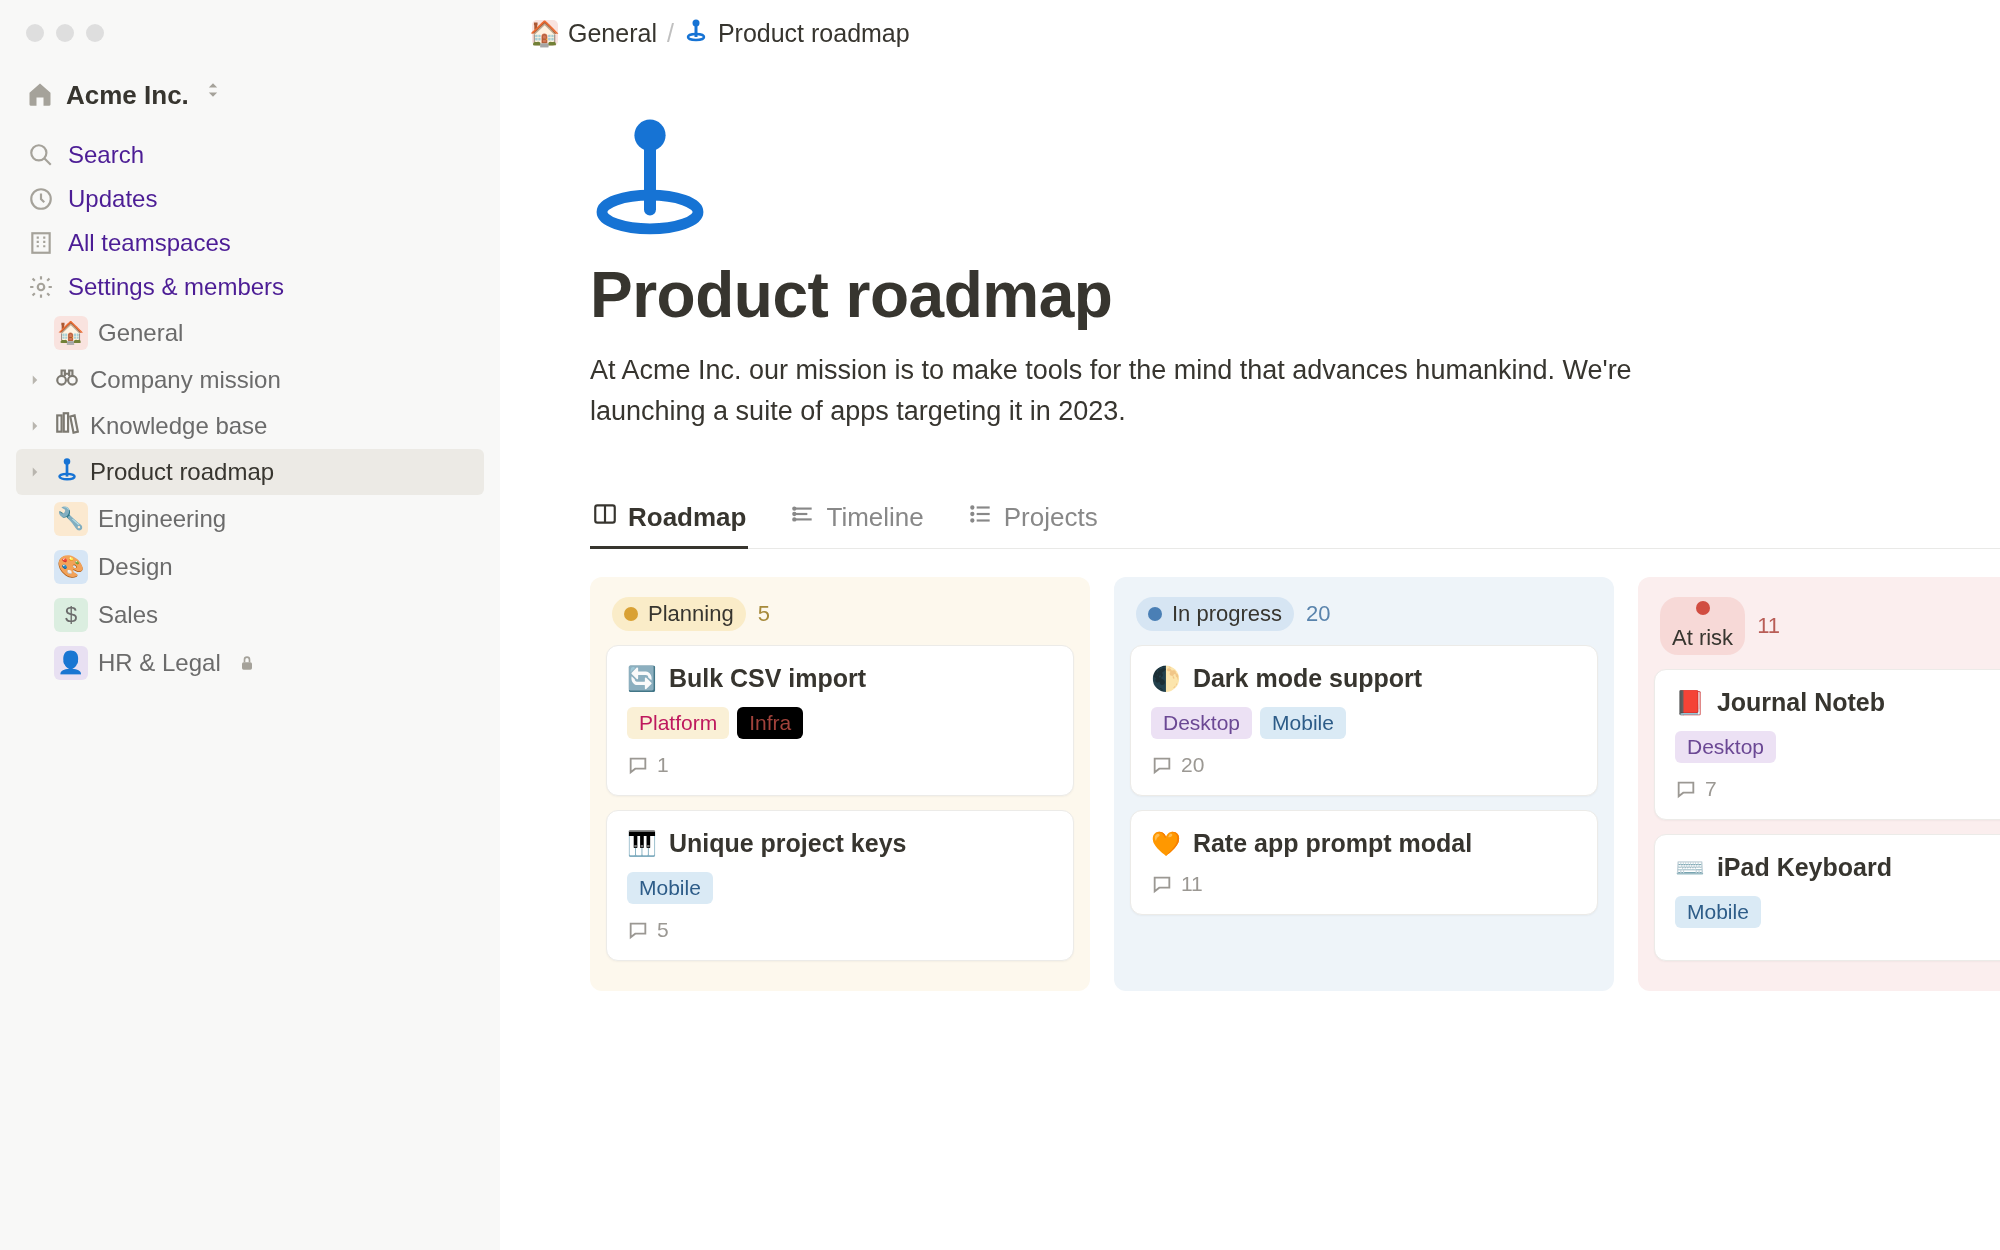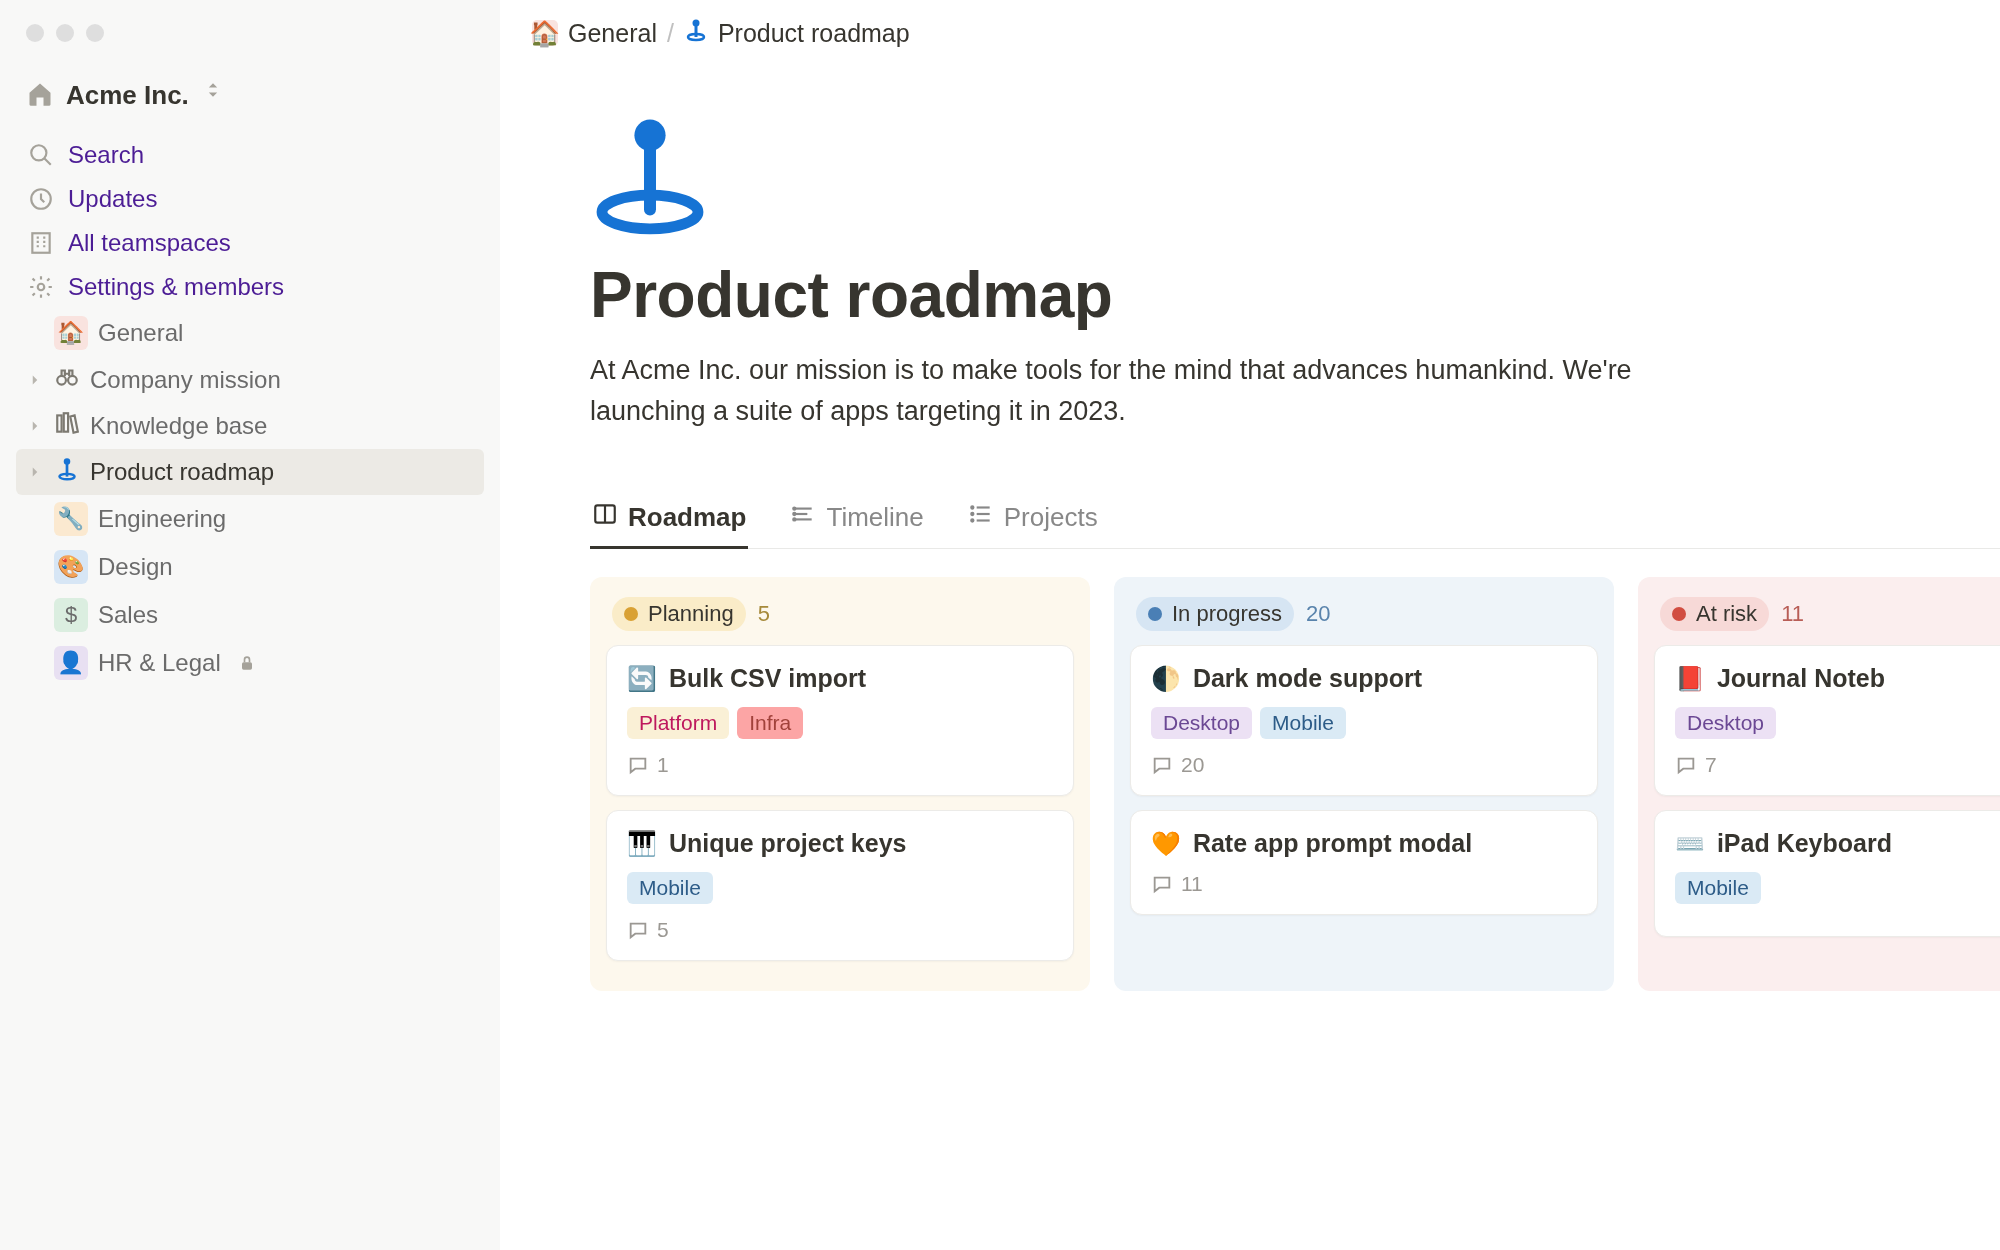--- a/index.html
+++ b/index.html
@@ -73,36 +73,36 @@
 
 .board { display:flex; gap:24px; margin-top:28px; }
 .column { width:500px; flex-shrink:0; border-radius:12px; padding:16px; }
 .col-planning { background:#fdf8ed; }
 .col-progress { background:#eef4f9; }
 .col-atrisk { background:#fbeeee; }
 .col-head { display:flex; align-items:center; gap:12px; padding:4px 6px 14px 6px; }
 .status-pill { display:flex; align-items:center; gap:10px; padding:4px 12px; border-radius:18px; font-size:22px; font-weight:500;}
 .pill-planning { background:#faecc8; }
 .pill-progress { background:#d6e5f3; }
-.pill-atrisk { background:#f7d9d7; }
+.pill-atrisk { background:#f7d9d7;flex-direction:column; }
 .status-dot { width:14px; height:14px; border-radius:50%; }
 .dot-planning{ background:#d9a134;}
 .dot-progress{ background:#4a7fb5;}
 .dot-atrisk{ background:#d14d41;}
 .col-count { font-size:22px; color:#a68a3b; }
 .col-progress .col-count{color:#5983ac;}
 .col-atrisk .col-count{color:#b85d56;}
 
 .card { background:#fff; border:1px solid #ecebe8; border-radius:12px; padding:18px 20px; margin-bottom:14px; box-shadow:0 1px 2px rgba(0,0,0,0.04); }
 .card-head{ display:flex; align-items:center; gap:12px; font-size:25px; font-weight:600; margin-bottom:14px; white-space:nowrap; overflow:hidden;}
 .card-emoji{ font-size:24px; }
 .tags{ display:flex; gap:8px; flex-wrap:wrap; margin-bottom:14px;}
 .tag{ padding:4px 12px; border-radius:6px; font-size:21px; font-weight:500;}
 .tag-platform{ background:#faf0d6; color:#be185d;}
-.tag-infra{ background:#fca5a5; color:#a1423b;}
+.tag-infra{ background:#000000; color:#a1423b;}
 .tag-mobile{ background:#daeaf5; color:#2d5c88;}
 .tag-desktop{ background:#ece1f4; color:#6b4894;}
 .card-meta{ display:flex; align-items:center; gap:8px; color:#9b9893; font-size:21px;}
 .card-meta svg{ width:22px; height:22px; stroke:#9b9893; fill:none; stroke-width:2;}
 </style>
 </head>
 <body>
 
 <div class="sidebar">
   <div class="window-dots">

